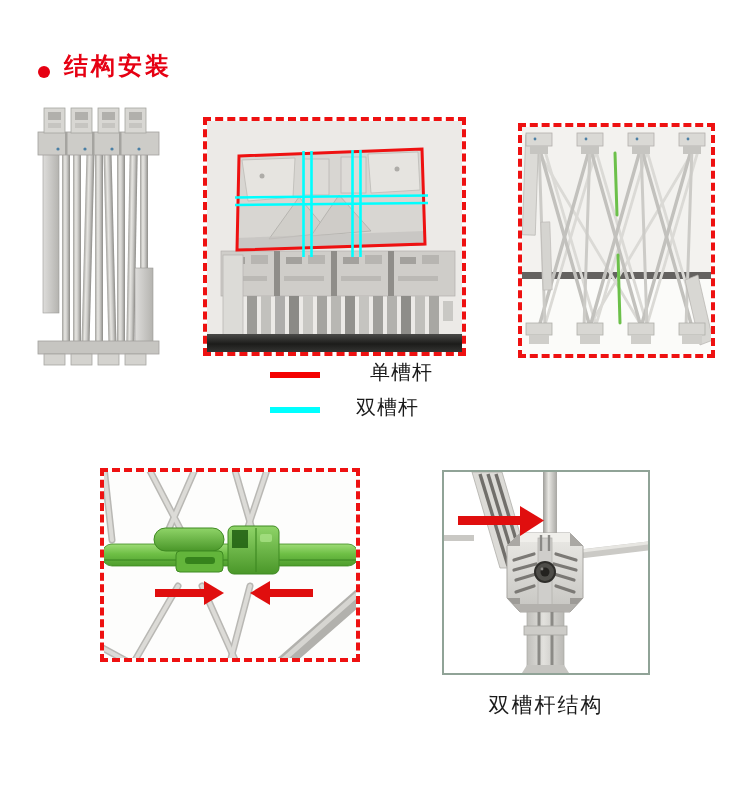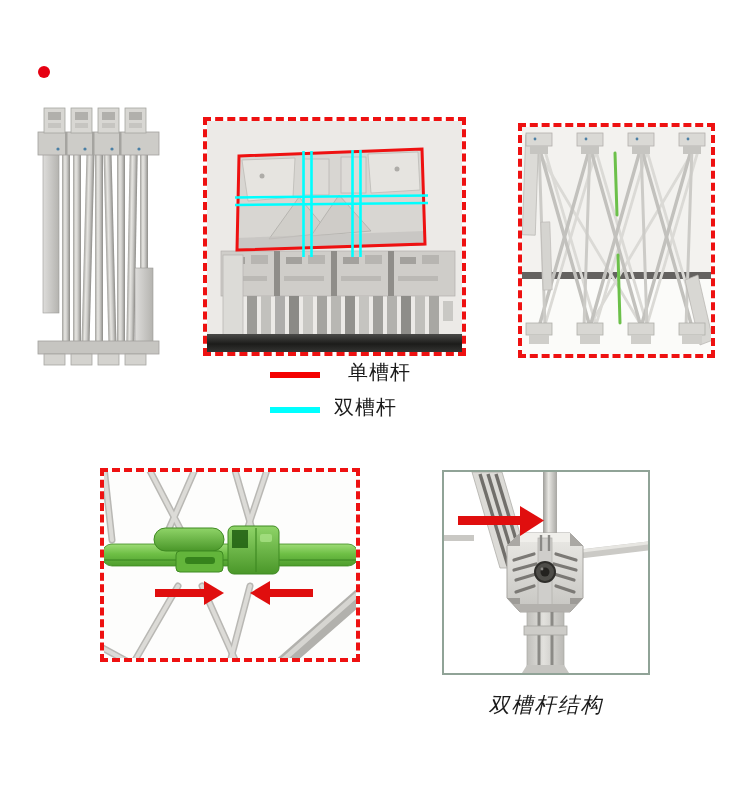--- a/index.html
+++ b/index.html
@@ -14,32 +14,33 @@
   .box-topview{left:203px;top:117px;width:263px;height:239px;}
   .box-expanded{left:518px;top:123px;width:197px;height:235px;}
   .box-green{left:100px;top:468px;width:260px;height:194px;}
   .box-hub{left:442px;top:470px;width:208px;height:205px;border:2px solid #90a397;box-sizing:border-box;background:#fff;}
   .fig-folded{left:28px;top:103px;width:140px;height:265px;}
   .fill-svg{position:absolute;left:0;top:0;width:100%;height:100%;display:block;}
   
   .legend-swatch{width:50px;height:6px;}
   .swatch-red{left:270px;top:372px;}
   .swatch-cyan{left:270px;top:407px;}
-  .legend-label{font-size:20px;color:#1a1a1a;letter-spacing:1px;white-space:nowrap;}
+  .legend-label{font-size:20px;color:#1a1a1a;letter-spacing:1px;white-space:nowrap;margin-left:22px;}
   .label-red{left:348px;top:359px;}
   .label-cyan{left:334px;top:394px;}
   
-  .hub-caption{left:442px;top:691px;width:208px;text-align:center;font-size:21px;color:#1a1a1a;letter-spacing:2px;white-space:nowrap;font-style:italic;}
+  .hub-caption{left:442px;top:691px;width:208px;text-align:center;font-size:21px;color:#1a1a1a;letter-spacing:2px;white-space:nowrap;}
 </style>
 </head>
 <body>
 
 <div class="stage">
 
   <div class="abs title-bullet" style="background-color: rgb(230, 0, 18);"></div>
+  <div class="abs title-text" style="color: rgb(230, 0, 18);">结构安装</div>
 
   <div class="abs fig-folded">
     <svg class="fill-svg" viewBox="0 0 140 265" preserveAspectRatio="none">
       <defs>
         <linearGradient id="gBar" x1="0" y1="0" x2="1" y2="0">
           <stop offset="0" stop-color="#a2a19d"></stop>
             <stop offset="0.35" stop-color="#e6e5e1"></stop>
           <stop offset="0.6" stop-color="#cfcecb"></stop>
             <stop offset="1" stop-color="#8d8c88"></stop>
         </linearGradient>

